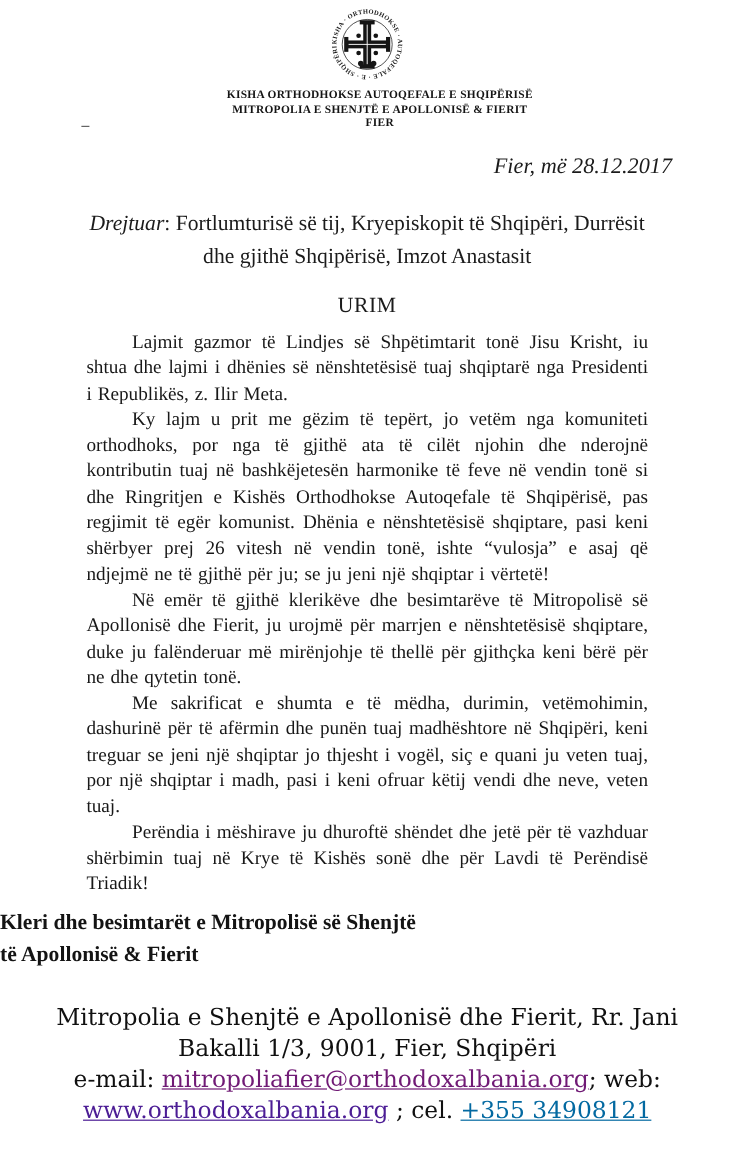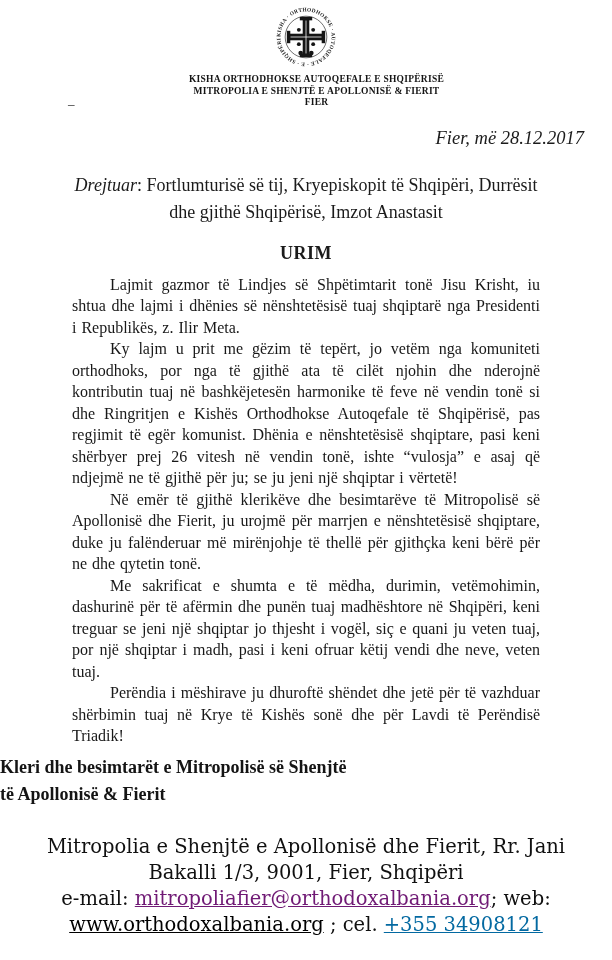--- a/index.html
+++ b/index.html
@@ -33,42 +33,42 @@
     left: 68px;
     top: 96px;
     font-size: 13px;
     color: #555;
     font-weight: bold;
   }
 
   
   .date-line {
     margin-top: 17px;
-    padding-right: 28px;
+    padding-right: 52px;
     text-align: right;
     font-style: italic;
     font-size: 18.5px;
     line-height: 24px;
   }
 
   
   .addressee {
     margin: 22px auto 0 auto;
     width: 490px;
     text-align: center;
     font-size: 18px;
     line-height: 27px;
   }
   .addressee .label { font-style: italic; }
 
   
   .letter-title {
     margin-top: 15px;
     text-align: center;
-    font-weight: bold;
+    font-weight: normal;
     font-size: 18px;
     letter-spacing: 0.5px;
     line-height: 24px;
   }
 
   
   .letter-body {
     margin: 9px auto 0 auto;
     width: 468px;
   }
@@ -170,17 +170,17 @@
     <div>të Apollonisë &amp; Fierit</div>
   </div>
 
   <div class="footer">
     <div>Mitropolia e Shenjtë e Apollonisë dhe Fierit, Rr. Jani</div>
     <div>Bakalli 1/3, 9001, Fier, Shqipëri</div>
     <div>
       <span>e-mail: </span><a href="#" class="footer-link" style="color: #701a75;">mitropoliafier@orthodoxalbania.org</a><span>; web:</span>
     </div>
     <div>
-      <a href="#" class="footer-link" style="color: #000000;">www.orthodoxalbania.org</a><span> ; cel. </span><a href="#" class="footer-link" style="color: #0369a1;">+355 34908121</a>
+      <a href="#" class="footer-link" style="color: #4c1d95;">www.orthodoxalbania.org</a><span> ; cel. </span><a href="#" class="footer-link" style="color: #0369a1;">+355 34908121</a>
     </div>
   </div>
 
 </div>
 
 </body></html>

